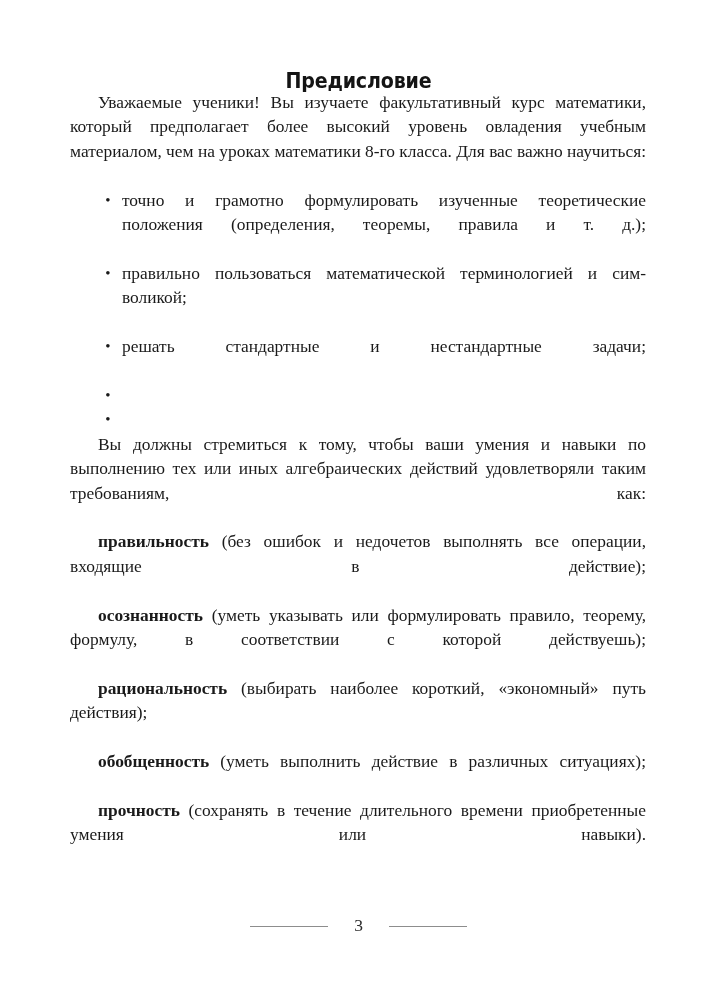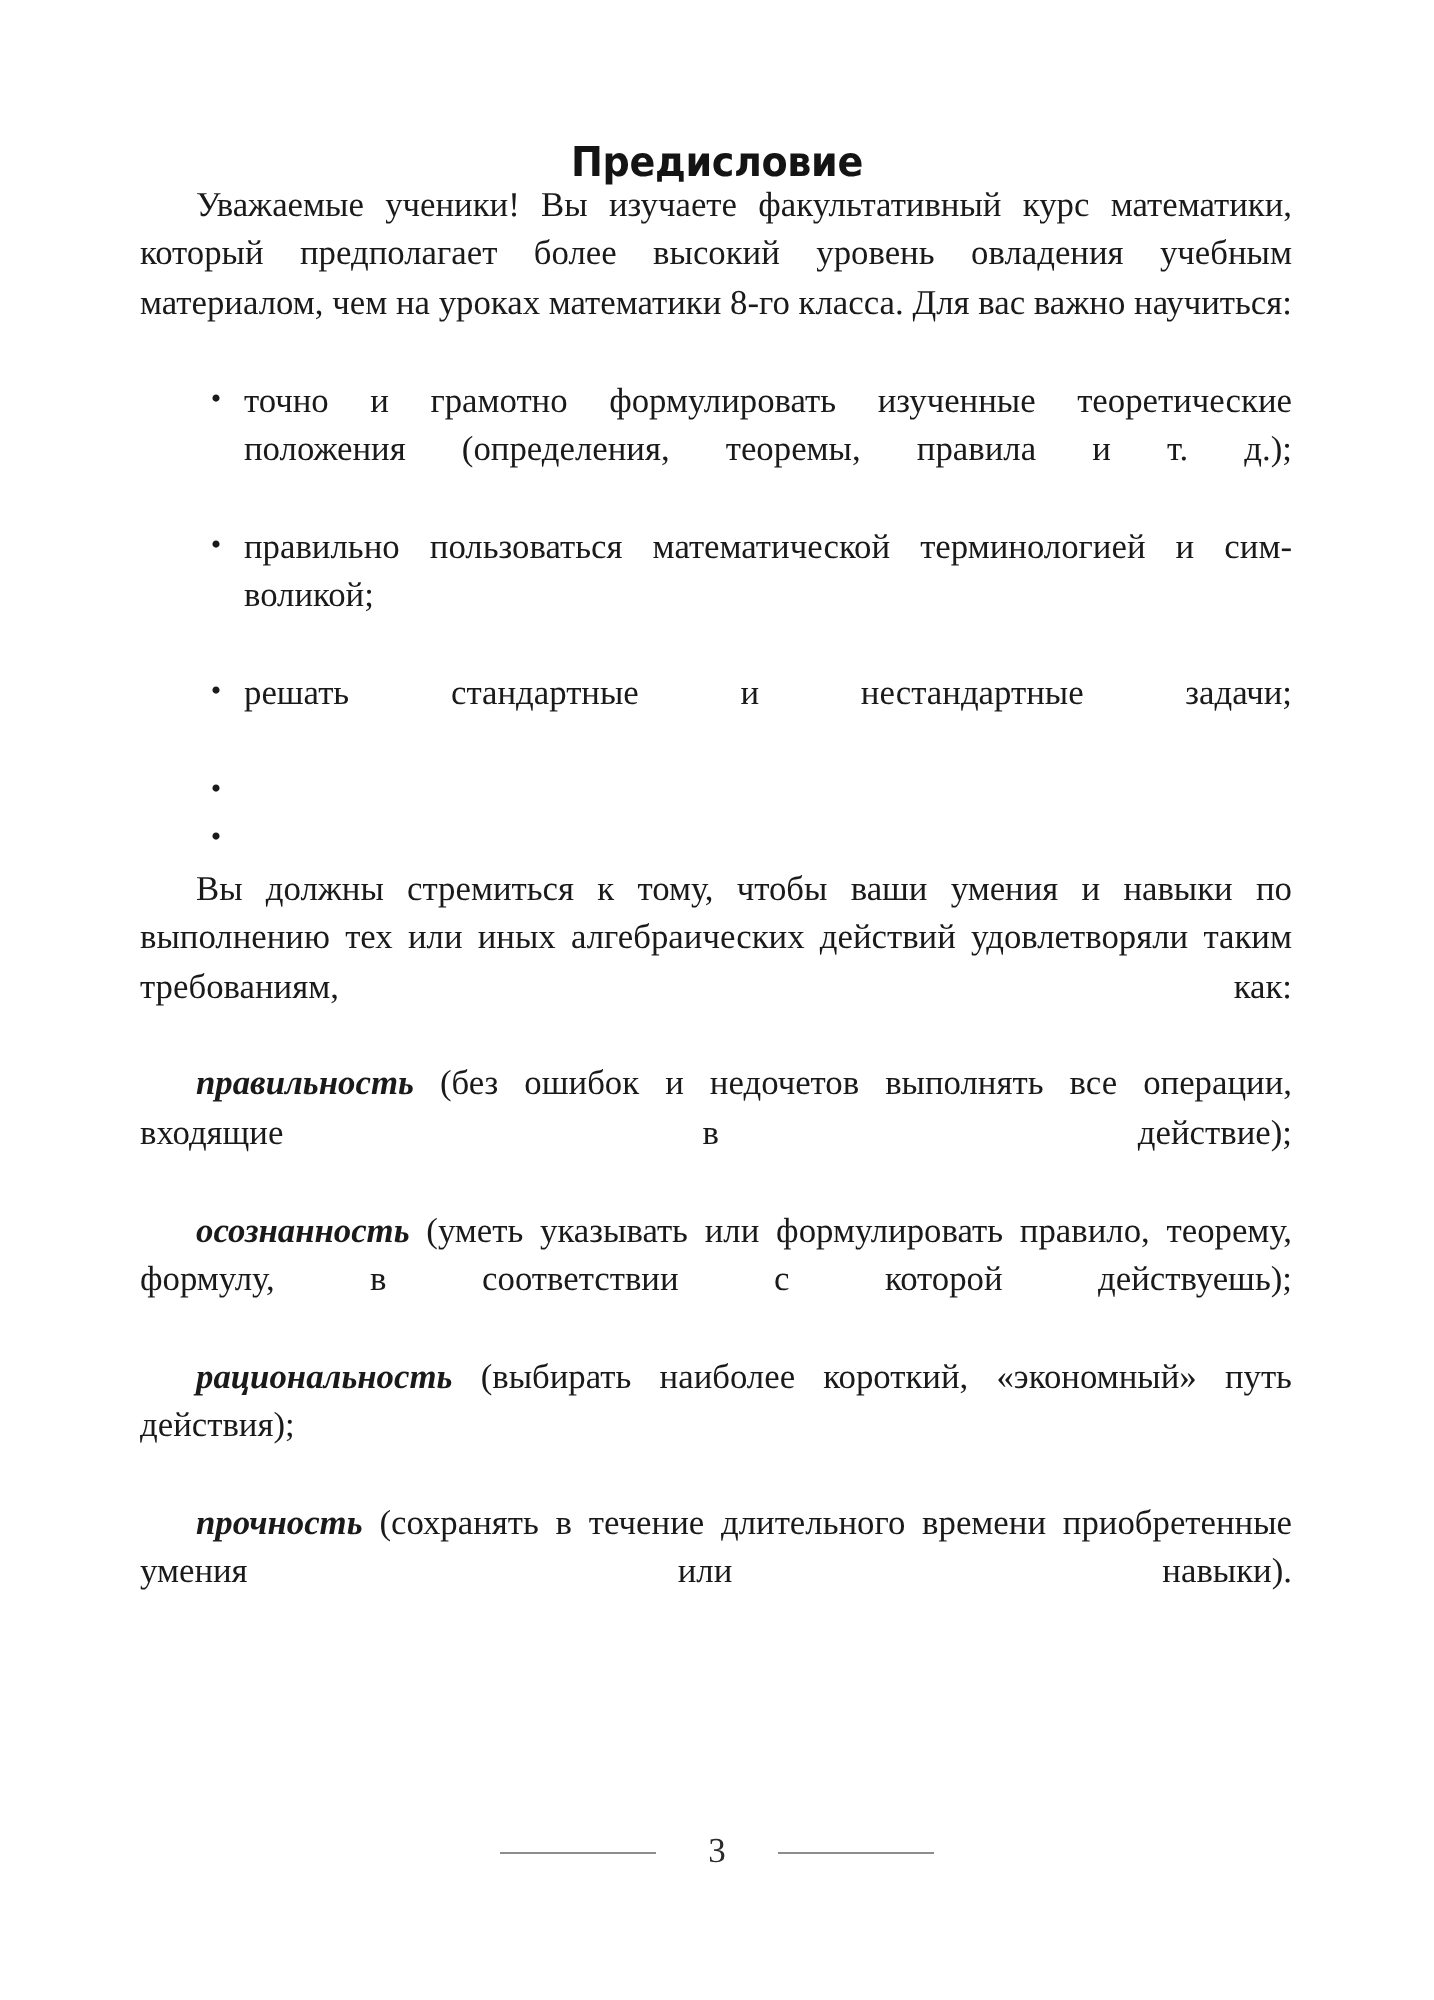--- a/index.html
+++ b/index.html
@@ -74,21 +74,20 @@
     text-indent: 28px;
     text-align: justify;
   }
   p.defn::after {
     content: "";
     display: inline-block;
     width: 100%;
   }
   .term {
     font-weight: bold;
-    font-style: italic;
   }
   .emph {
     font-style: italic;
   }
 
   
   ul.bullets {
     margin: 0;
     padding: 0;
     list-style: none;
@@ -175,20 +174,21 @@
 
     <p class="para">Вы должны стремиться к тому, чтобы ваши умения и навыки по выполнению тех или иных алгебраических действий удовлетворя­ли таким требованиям, как:</p>
 
     <p class="defn"><span class="term">правильность</span><span> (без ошибок и недочетов выполнять все опера­ции, входящие в действие);</span></p>
 
     <p class="defn"><span class="term">осознанность</span><span> (уметь указывать или формулировать правило, теорему, формулу, в соответствии с которой действуешь);</span></p>
 
 
     <p class="defn"><span class="term">рациональность</span><span> (выбирать наиболее короткий, «экономный» путь действия);</span></p>
 
+    <p class="defn"><span class="term">обобщенность</span><span> (уметь выполнить действие в различных ситуациях);</span></p>
 
     <p class="defn"><span class="term">прочность</span><span> (сохранять в течение длительного времени приобре­тенные умения или навыки).</span></p>
 
   </div>
 
   <div class="footer">
     <span class="rule"></span>
     <span class="folio">3</span>
     <span class="rule"></span>
   </div>

